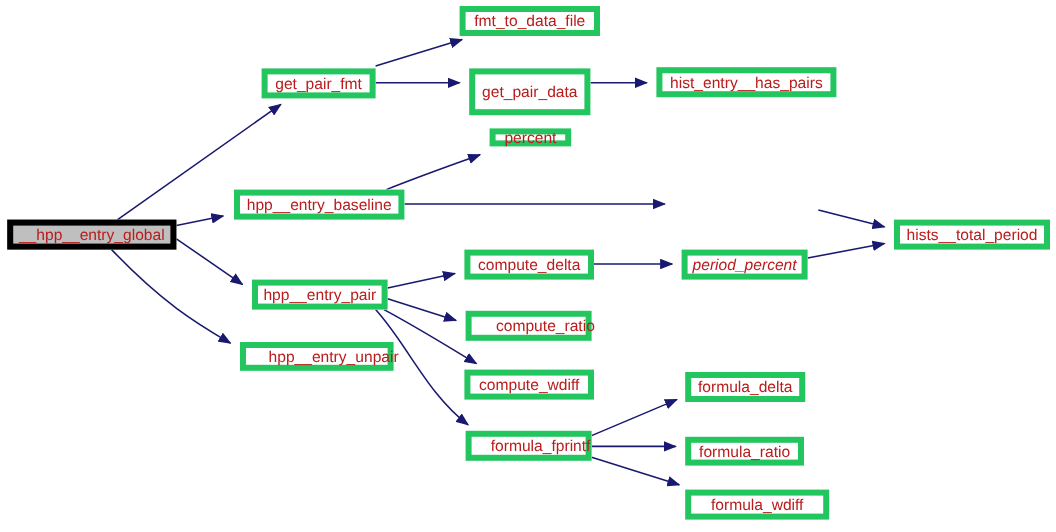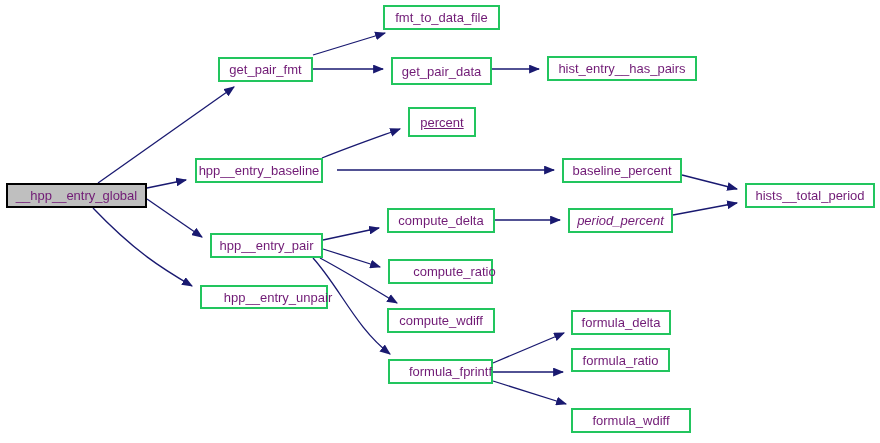--- a/index.html
+++ b/index.html
@@ -35,22 +35,22 @@
     position: absolute;
     left: 0;
     top: 0;
     width: 880px;
     height: 443px;
   }
   .node {
     position: absolute;
     box-sizing: border-box;
     background: #ffffff;
-    border: 2px solid #22c55e;
-    color: #701a75;
+    border: 5px solid #22c55e;
+    color: #b91c1c;
     font-size: 13px;
     line-height: 1;
     display: flex;
     align-items: center;
     justify-content: center;
     white-space: nowrap;
     cursor: pointer;
   }
   .node.highlighted {
     background: #bfbfbf;
@@ -86,30 +86,29 @@
         <path d="M313,258 C340,288 356,328 390,354" class="edge" marker-end="url(#arrowhead)"></path>
         <path d="M493,363 L564,333" class="edge" marker-end="url(#arrowhead)"></path>
         <path d="M493,372 L563,372" class="edge" marker-end="url(#arrowhead)"></path>
         <path d="M493,381 L566,404" class="edge" marker-end="url(#arrowhead)"></path>
       </g>
   </svg>
   <div class="node-layer">
       <div class="node highlighted" style="left: 6px; top: 183px; width: 141px; height: 25px;">__hpp__entry_global</div>
       <div class="node" style="left: 218px; top: 57px; width: 95px; height: 25px;">get_pair_fmt</div>
       <div class="node" style="left: 383px; top: 5px; width: 117px; height: 25px;">fmt_to_data_file</div>
-      <div class="node" style="left: 391px; top: 57px; width: 101px; height: 28px; text-align: right;">get_pair_data</div>
+      <div class="node" style="left: 391px; top: 57px; width: 101px; height: 39px; text-align: right;">get_pair_data</div>
       <div class="node" style="left: 547px; top: 56px; width: 150px; height: 25px;">hist_entry__has_pairs</div>
-      <div class="node" style="left: 408px; top: 107px; width: 68px; height: 30px; text-decoration: underline;">percent</div>
-      <div class="node" style="left: 195px; top: 158px; width: 128px; height: 25px;">hpp__entry_baseline</div>
-      <div class="node" style="left: 562px; top: 158px; width: 120px; height: 25px;">baseline_percent</div>
+      <div class="node" style="left: 408px; top: 107px; width: 68px; height: 15px;">percent</div>
+      <div class="node" style="left: 195px; top: 158px; width: 142px; height: 25px;">hpp__entry_baseline</div>
       <div class="node" style="left: 745px; top: 183px; width: 130px; height: 25px;">hists__total_period</div>
       <div class="node" style="left: 387px; top: 208px; width: 108px; height: 25px;">compute_delta</div>
       <div class="node" style="left: 568px; top: 208px; width: 105px; height: 25px; font-style: italic;">period_percent</div>
       <div class="node" style="left: 210px; top: 233px; width: 113px; height: 25px;">hpp__entry_pair</div>
       <div class="node" style="left: 388px; top: 259px; width: 105px; height: 25px; padding-left: 28px;">compute_ratio</div>
       <div class="node" style="left: 200px; top: 285px; width: 128px; height: 24px; padding-left: 28px;">hpp__entry_unpair</div>
       <div class="node" style="left: 387px; top: 308px; width: 108px; height: 25px;">compute_wdiff</div>
       <div class="node" style="left: 571px; top: 310px; width: 100px; height: 25px;">formula_delta</div>
       <div class="node" style="left: 388px; top: 359px; width: 105px; height: 25px; padding-left: 20px;">formula_fprintf</div>
-      <div class="node" style="left: 571px; top: 348px; width: 99px; height: 24px;">formula_ratio</div>
+      <div class="node" style="left: 571px; top: 364px; width: 99px; height: 24px;">formula_ratio</div>
       <div class="node" style="left: 571px; top: 408px; width: 120px; height: 25px;">formula_wdiff</div>
     </div>
 </div>
 
 </body></html>

